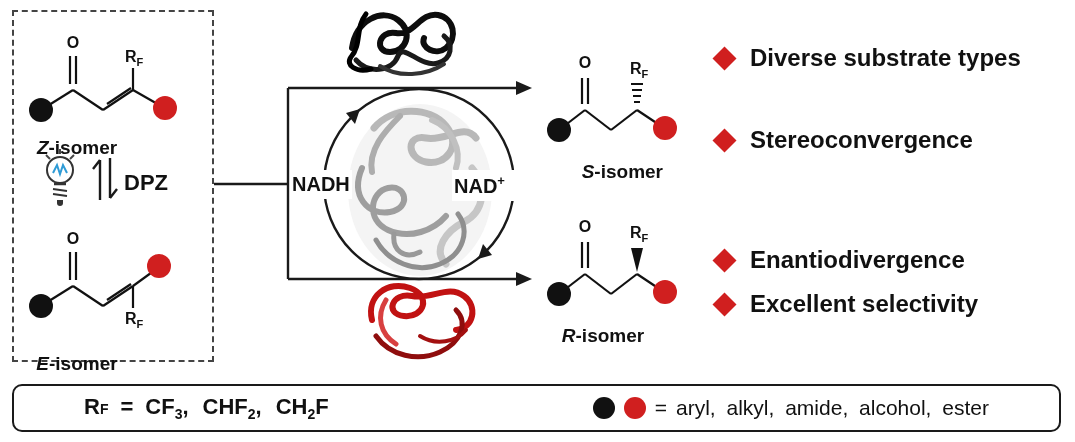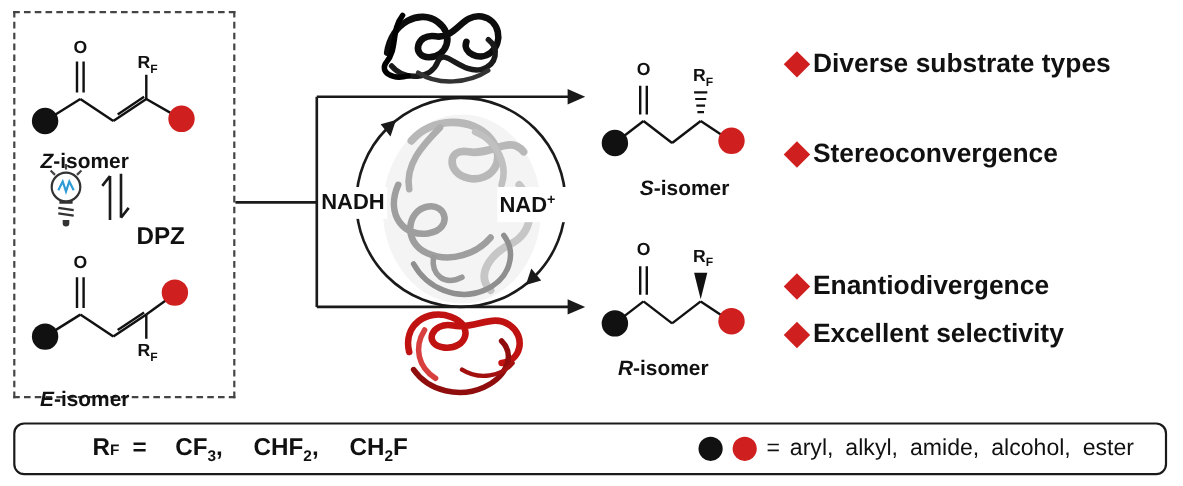--- a/index.html
+++ b/index.html
@@ -13,41 +13,41 @@
   .subscript { font-size:11px; font-weight:bold; }
 
   
   .dashed-box { position:absolute; left:12px; top:10px; width:202px; height:352px; border:2px dashed #444; }
 
   .struct { position:absolute; z-index:2; }
 
   .iso-label { position:absolute; z-index:2; font-weight:bold; font-size:19px; text-align:center; white-space:nowrap;margin-top:21px; }
   .iso-label .it { font-style:italic; }
 
-  .dpz { position:absolute; left:124px; top:170px; font-weight:bold; font-size:22px; z-index:2;margin-top:32px; }
+  .dpz { position:absolute; left:124px; top:170px; font-weight:bold; font-size:22px; z-index:2; }
 
   .nad { position:absolute; top:170px; z-index:3; background:#fff; font-weight:bold; font-size:20px; text-align:left; padding:3px 2px; }
   .nad sup { font-size:13px; }
   #nadh { left:290px; width:62px; }
   #nadp { left:452px; width:64px; }
 
   
-  .feature-item { position:absolute; left:716px; display:flex; align-items:center; gap:6px; height:30px; z-index:2; }
+  .feature-item { position:absolute; left:716px; display:flex; align-items:center; gap:17px; height:30px; z-index:2; }
   .diamond { width:17px; height:17px; background:#d01f1f; transform:rotate(45deg); flex:none; }
   .feature-text { font-weight:bold; font-size:24px; white-space:nowrap; color:#111; }
 
   
   .legend-bar {
     position:absolute; left:12px; top:384px; width:1049px; height:48px;
     border:2px solid #1a1a1a; border-radius:10px; display:flex; align-items:center; z-index:2; background:#fff;
   }
   .legend-left { margin-left:70px; font-weight:bold; font-size:22px; display:flex; align-items:baseline; white-space:nowrap; }
   .legend-left sub { font-size:14px; }
   .legend-left .eq { margin:0 12px; }
-  .legend-left .val { margin-right:14px;margin-left:14px; }
+  .legend-left .val { margin-right:14px; }
   .legend-right { margin-left:250px; display:flex; align-items:center; font-size:21px; gap:9px; white-space:nowrap; }
   .ball-icon { width:22px; height:22px; border-radius:50%; flex:none; }
   .ball-black { background:#111; }
   .ball-red { background:#d01f1f; }
   .groups { word-spacing:5px; }
 
   .scheme-layer { position:absolute; left:0; top:0; z-index:1; }
 </style>
 </head>
 <body>

